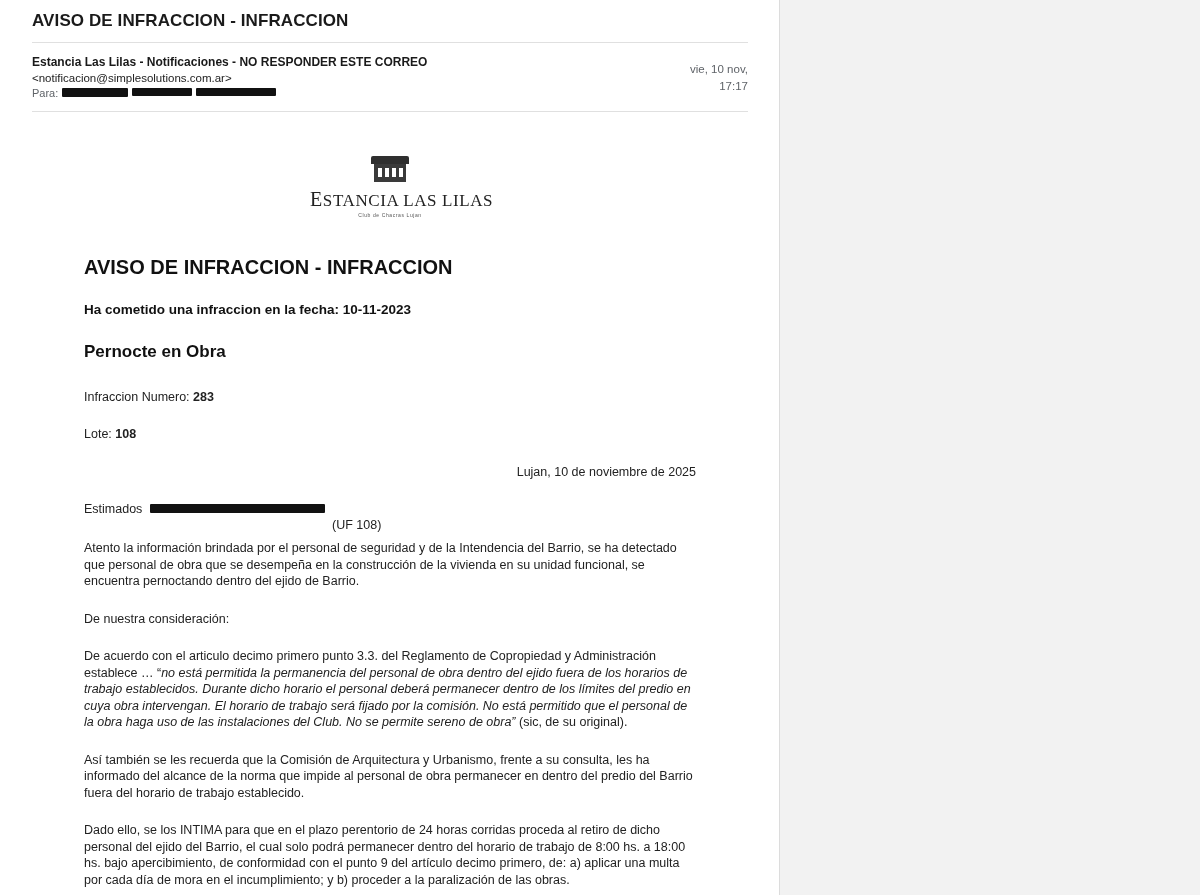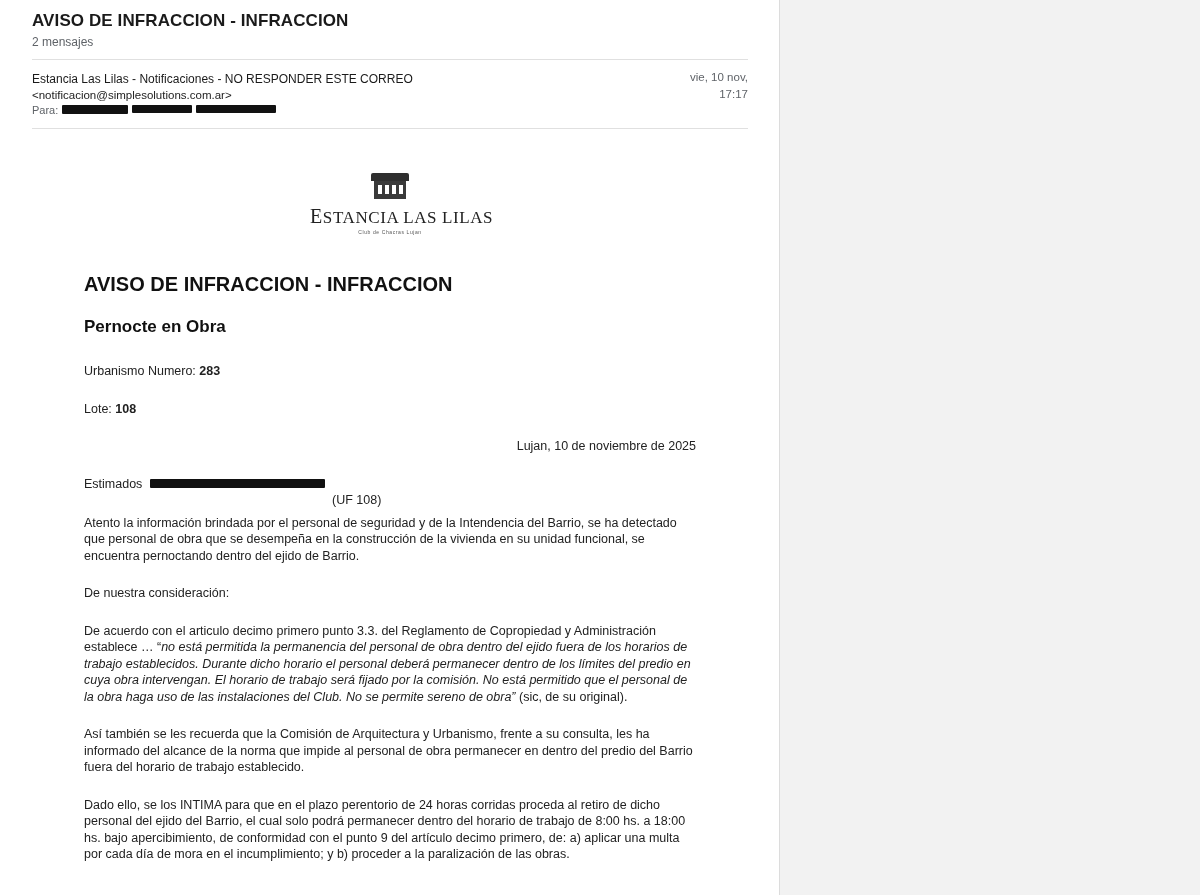--- a/index.html
+++ b/index.html
@@ -62,21 +62,21 @@
     border-top: 1px solid #e0e0e0;
     margin-top: 10px;
   }
   .sender-block {
     position: relative;
     padding-top: 9px;
     min-height: 44px;
   }
   .sender-name {
     font-size: 12px;
-    font-weight: normal;
+    font-weight: bold;
     color: #1a1a1a;
     display: inline;
   }
   .sender-email {
     font-size: 11.5px;
     color: #222;
     display: block;
     margin-top: 2px;
   }
   .to-line {
@@ -95,21 +95,21 @@
     height: 9px;
     vertical-align: middle;
     border-radius: 1px;
   }
   .redaction.r-to-1 { position: absolute; left: 30px; top: 1px; width: 66px; }
   .redaction.r-to-2 { position: absolute; left: 100px; top: 1px; width: 60px; height: 8px; }
   .redaction.r-to-3 { position: absolute; left: 164px; top: 1px; width: 80px; height: 8px; }
   .date-col {
     position: absolute;
     right: 0;
-    top: 9px;
+    top: 18px;
     text-align: right;
     font-size: 11.5px;
     color: #5f6368;
     line-height: 17px;
   }
   
   .mail-body {
     position: relative;
     padding-top: 18px;
   }
@@ -241,21 +241,20 @@
 </style>
 </head>
 <body>
 
 <div class="page">
 
   <div class="mail-column">
 
     <div class="subject-row">
       <div class="subject">AVISO DE INFRACCION - INFRACCION</div>
-      <div class="msg-count">2 mensajes</div>
       <div class="divider"></div>
     </div>
 
     <div class="sender-block">
       <div class="sender-name">Estancia Las Lilas - Notificaciones - NO RESPONDER ESTE CORREO</div>
       <div class="sender-email">&lt;notificacion@simplesolutions.com.ar&gt;</div>
       <div class="to-line">
         <span class="to-label">Para:</span>
         <span class="redaction r-to-1"></span>
         <span class="redaction r-to-2"></span>
@@ -280,23 +279,24 @@
             <div class="win w3"></div>
             <div class="win w4"></div>
           </div>
           <div class="logo-text"><span class="big">E</span><span>STANCIA  LAS LILAS</span></div>
           <div class="logo-sub">Club de Chacras Lujan</div>
         </div>
       </div>
 
       <div class="doc">
         <h1>AVISO DE INFRACCION - INFRACCION</h1>
+        <h2>Ha cometido una infraccion en la fecha: 10-11-2023</h2>
         <h3>Pernocte en Obra</h3>
 
-        <p class="kv"><span>Urbanismo Numero:</span> <b>283</b></p>
+        <p class="kv"><span>Infraccion Numero:</span> <b>283</b></p>
 
         <p class="kv"><span>Lote:</span> <b>108</b></p>
 
         <p class="place-date">Lujan, 10 de noviembre de 2025</p>
 
         <div class="greeting">
           <span class="g-pre">Estimados</span>
           <span class="redaction r-name"></span>
           <span class="g-post">(UF 108)</span>
         </div>

